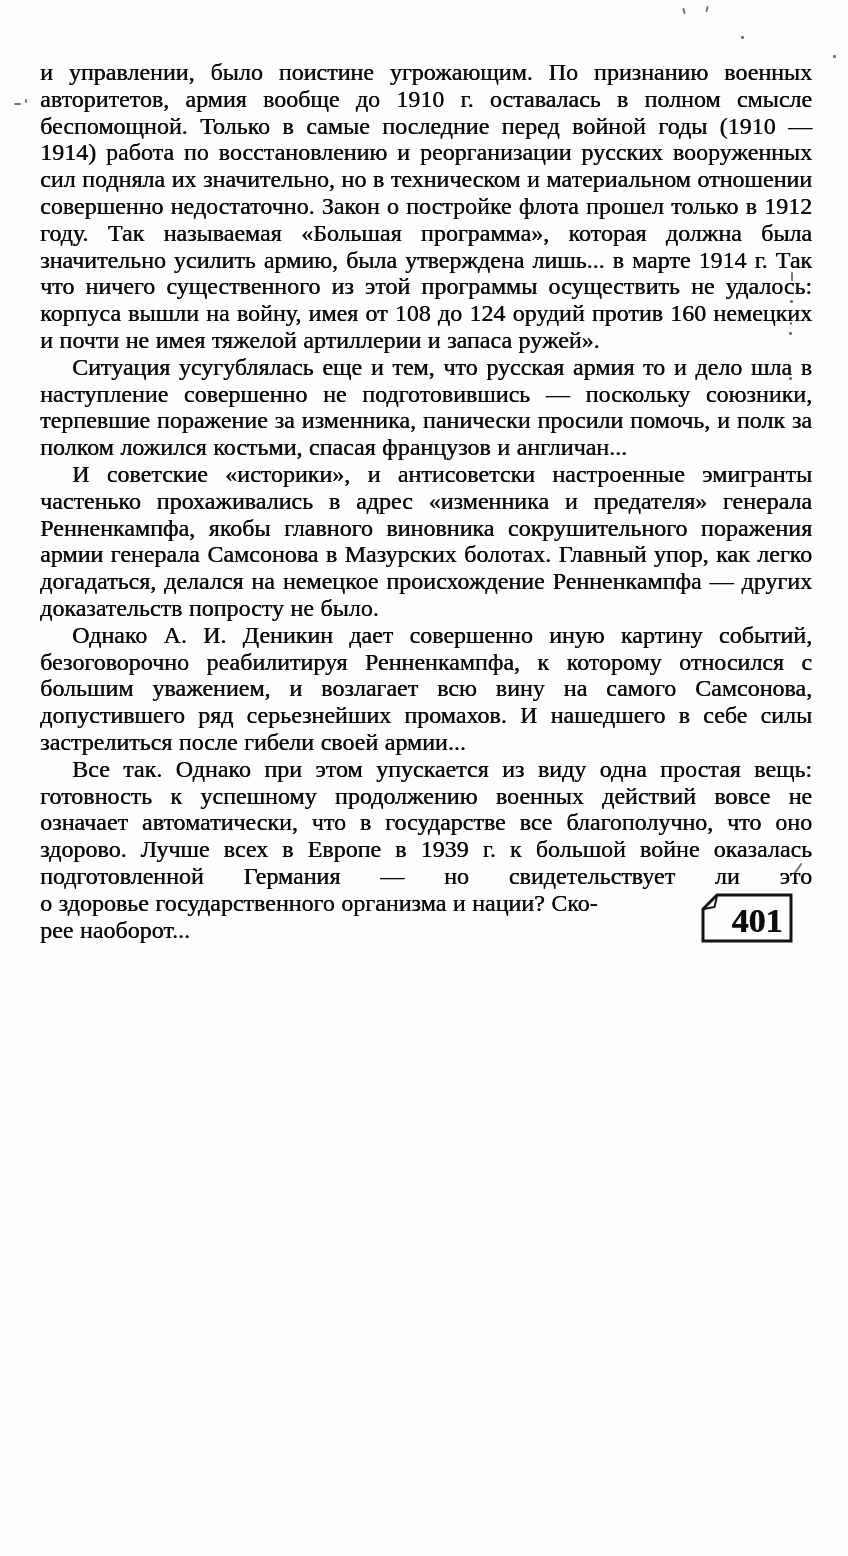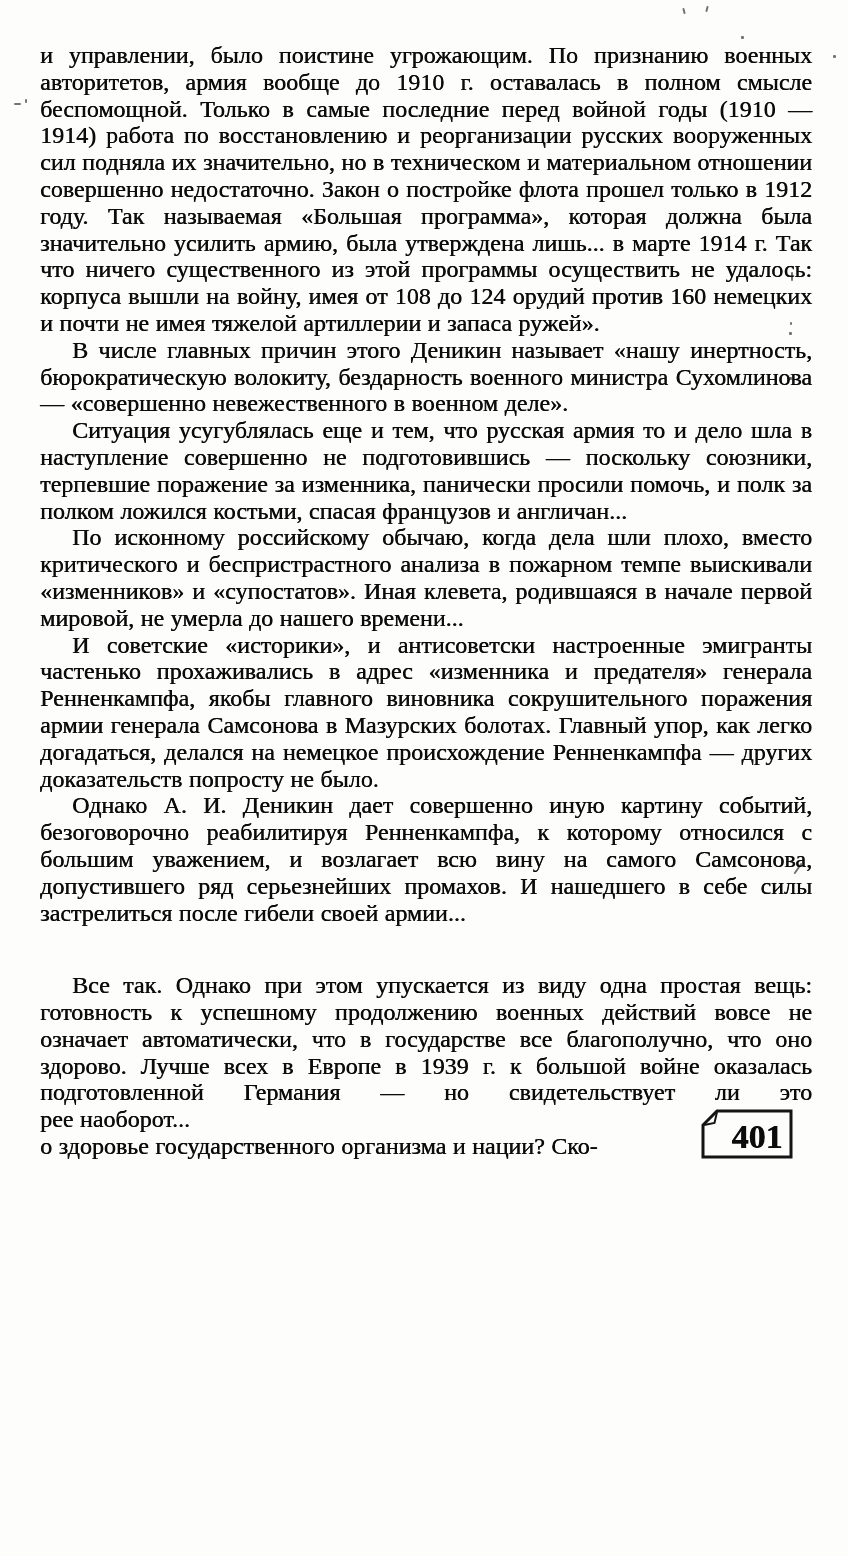--- a/index.html
+++ b/index.html
@@ -9,31 +9,31 @@
     height: 1556px;
     margin: 0 auto;
     background: #fdfdfc;
     overflow: hidden;
     font-family: "Liberation Serif", "DejaVu Serif", serif;
     color: #0c0c0c;
   }
   .text-column {
     position: absolute;
     left: 40px;
-    top: 42px;
+    top: 59px;
     width: 772px;
     font-size: 24px;
     line-height: 26.8px;
     text-align: justify;
     text-shadow: 0.45px 0 0 currentColor; 
     word-spacing: 0.5px;
   }
   .para { margin: 0; text-indent: 32px; }
   .para.no-indent { text-indent: 0; }
-  .para.justify-last { text-align-last: justify; margin-top: 46px; }
+  .para.justify-last { text-align-last: justify; }
   .closing-lines { position: relative; text-indent: 0; }
   .wrap-line { display: block; margin-right: 132px; white-space: nowrap; overflow: hidden; }
   .page-badge {
     position: absolute;
     right: 18px;
     top: 2px;
     width: 94px;
     height: 52px;
   }
   .page-badge text {
@@ -61,30 +61,28 @@
   <div class="speck" style="left:833px; top:55px; width:3px; height:3px;"></div>
   <div class="speck" style="left:791px; top:272px; width:2px; height:9px;"></div>
   <div class="speck" style="left:790px; top:300px; width:3px; height:3px;"></div>
   <div class="speck" style="left:790px; top:322px; width:2px; height:3px;"></div>
   <div class="speck" style="left:789px; top:332px; width:3px; height:3px;"></div>
   <div class="speck" style="left:789px; top:377px; width:3px; height:3px;"></div>
   <div class="speck" style="left:797px; top:862px; width:2px; height:13px; transform:rotate(35deg);"></div>
 
   <div class="text-column">
     <p class="para no-indent">и управлении, было поистине угрожающим. По признанию военных авторитетов, армия вообще до 1910 г. оставалась в полном смысле беспомощной. Только в самые последние перед войной годы (1910 — 1914) работа по восстановлению и реорганизации русских вооруженных сил подняла их значительно, но в техническом и материальном отношении совершенно недостаточно. Закон о постройке флота прошел только в 1912 году. Так называемая «Большая программа», которая должна была значительно усилить армию, была утверждена лишь... в марте 1914 г. Так что ничего существенного из этой программы осуществить не удалось: корпуса вышли на войну, имея от 108 до 124 орудий против 160 немецких и почти не имея тяжелой артиллерии и запаса ружей».</p>
-    <p class="para">В числе главных причин этого Деникин называет «нашу инертность, бюрократическую волокиту, бездарность военного министра Сухомлинова — «совершенно невежественного в военном деле».</p>
     <p class="para">Ситуация усугублялась еще и тем, что русская армия то и дело шла в наступление совершенно не подготовившись — поскольку союзники, терпевшие поражение за изменника, панически просили помочь, и полк за полком ложился костьми, спасая французов и англичан...</p>
-    <p class="para">По исконному российскому обычаю, когда дела шли плохо, вместо критического и беспристрастного анализа в пожарном темпе выискивали «изменников» и «супостатов». Иная клевета, родившаяся в начале первой мировой, не умерла до нашего времени...</p>
     <p class="para">И советские «историки», и антисоветски настроенные эмигранты частенько прохаживались в адрес «изменника и предателя» генерала Ренненкампфа, якобы главного виновника сокрушительного поражения армии генерала Самсонова в Мазурских болотах. Главный упор, как легко догадаться, делался на немецкое происхождение Ренненкампфа — других доказательств попросту не было.</p>
     <p class="para">Однако А. И. Деникин дает совершенно иную картину событий, безоговорочно реабилитируя Ренненкампфа, к которому относился с большим уважением, и возлагает всю вину на самого Самсонова, допустившего ряд серьезнейших промахов. И нашедшего в себе силы застрелиться после гибели своей армии...</p>
     <p class="para justify-last">Все так. Однако при этом упускается из виду одна простая вещь: готовность к успешному продолжению военных действий вовсе не означает автоматически, что в государстве все благополучно, что оно здорово. Лучше всех в Европе в 1939 г. к большой войне оказалась подготовленной Германия — но свидетельствует ли это</p>
 
     <div class="para closing-lines">
+      <span class="wrap-line">о здоровье государственного организма и нации? Ско-</span>
       <span class="wrap-line">рее наоборот...</span>
-      <span class="wrap-line">о здоровье государственного организма и нации? Ско-</span>
 
       <svg class="page-badge" viewBox="0 0 94 52" xmlns="http://www.w3.org/2000/svg">
         <path d="M17,3 L91,3 L91,49 L3,49 L3,17 Z" fill="#fdfdfc" stroke="#141414" stroke-width="3" stroke-linejoin="miter"></path>
         <path d="M17,4 L14.5,15 L4,17" fill="none" stroke="#141414" stroke-width="2" stroke-linejoin="miter"></path>
         <text x="57" y="40" text-anchor="middle" fill="#0c0c0c">401</text>
       </svg>
     </div>
   </div>
 
 </div>

